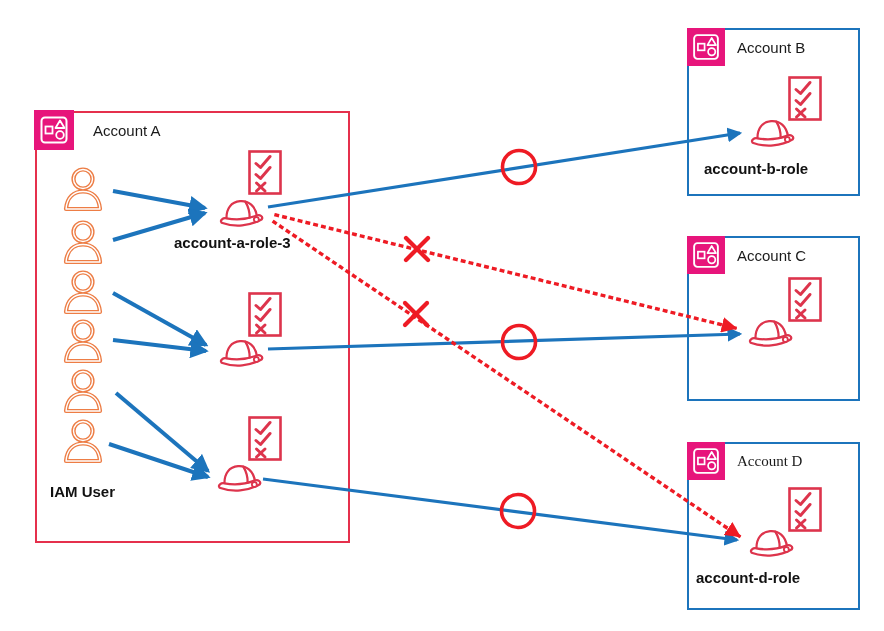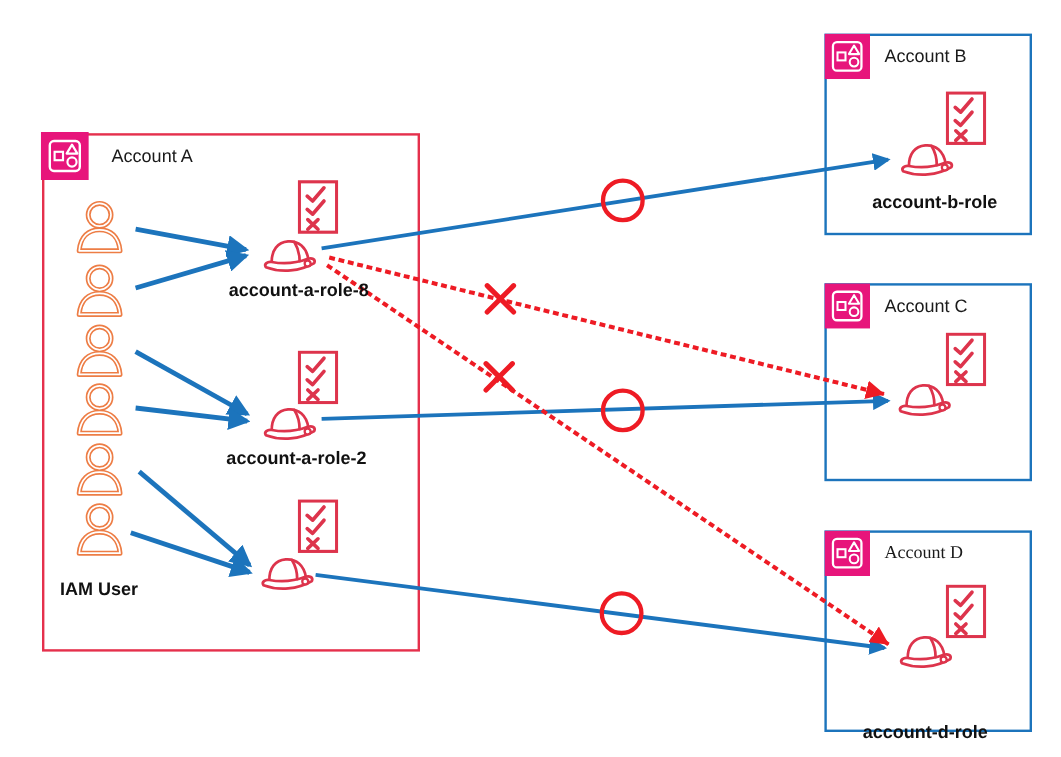--- a/index.html
+++ b/index.html
@@ -6,21 +6,21 @@
   .canvas {
     position:relative; width:884px; height:631px; background:#ffffff;
     font-family:"Liberation Sans", sans-serif; overflow:hidden;
   }
   .box { position:absolute; box-sizing:border-box; background:transparent; }
   .box-red  { border:2px solid #e5304c; }
   .box-blue { border:2px solid #1c74bc; }
   .tile { position:absolute; z-index:6; }
   .acct-label { position:absolute; z-index:6; font-size:15px; color:#1a1a1a; white-space:nowrap; }
   .role-label { position:absolute; z-index:6; font-size:15px; font-weight:bold; color:#111111;
-                text-align:center; white-space:nowrap; }
+                white-space:nowrap; }
   .iam-label  { position:absolute; z-index:6; font-size:15px; font-weight:bold; color:#111111; }
   .icon { position:absolute; z-index:5; }
   .hat  { transform:rotate(-5deg); }
   .overlay { position:absolute; left:0; top:0; z-index:4; pointer-events:none; }
   svg.defs { position:absolute; width:0; height:0; }
 </style>
 </head>
 <body>
 
 <div class="canvas">
@@ -140,29 +140,28 @@
     </svg>
 
   <div class="iam-label" style="left:50px; top:483px;">IAM User</div>
 
   <svg class="icon" style="left:248px; top:150px;" width="34" height="45">
       <use href="#sym-policy"></use>
     </svg>
   <svg class="icon hat" style="left:217px; top:195px;" width="48" height="34">
       <use href="#sym-role"></use>
     </svg>
-  <div class="role-label" style="left:174px; top:234px; width:150px;">account-a-role-8</div>
+  <div class="role-label" style="left:174px; top:234px; width:150px;">account-a-role-3</div>
 
   <svg class="icon" style="left:248px; top:292px;" width="34" height="45">
       <use href="#sym-policy"></use>
     </svg>
   <svg class="icon hat" style="left:217px; top:335px;" width="48" height="34">
       <use href="#sym-role"></use>
     </svg>
-  <div class="role-label" style="left:172px; top:374px; width:150px;">account-a-role-2</div>
 
   <svg class="icon" style="left:248px; top:416px;" width="34" height="45">
       <use href="#sym-policy"></use>
     </svg>
   <svg class="icon hat" style="left:215px; top:460px;" width="48" height="34">
       <use href="#sym-role"></use>
     </svg>
 
   <svg class="tile" style="left:687px; top:28px;" width="38" height="38">
       <use href="#sym-account"></use>
@@ -190,15 +189,15 @@
   <svg class="tile" style="left:687px; top:442px;" width="38" height="38">
       <use href="#sym-account"></use>
     </svg>
   <div class="acct-label" style="left:737px; top:453px;font-family:Liberation Serif, serif;">Account D</div>
   <svg class="icon" style="left:788px; top:487px;" width="34" height="45">
       <use href="#sym-policy"></use>
     </svg>
   <svg class="icon hat" style="left:747px; top:525px;" width="48" height="34">
       <use href="#sym-role"></use>
     </svg>
-  <div class="role-label" style="left:696px; top:602px; width:150px;">account-d-role</div>
+  <div class="role-label" style="left:696px; top:569px; width:150px;">account-d-role</div>
 
 </div>
 
 </body></html>

